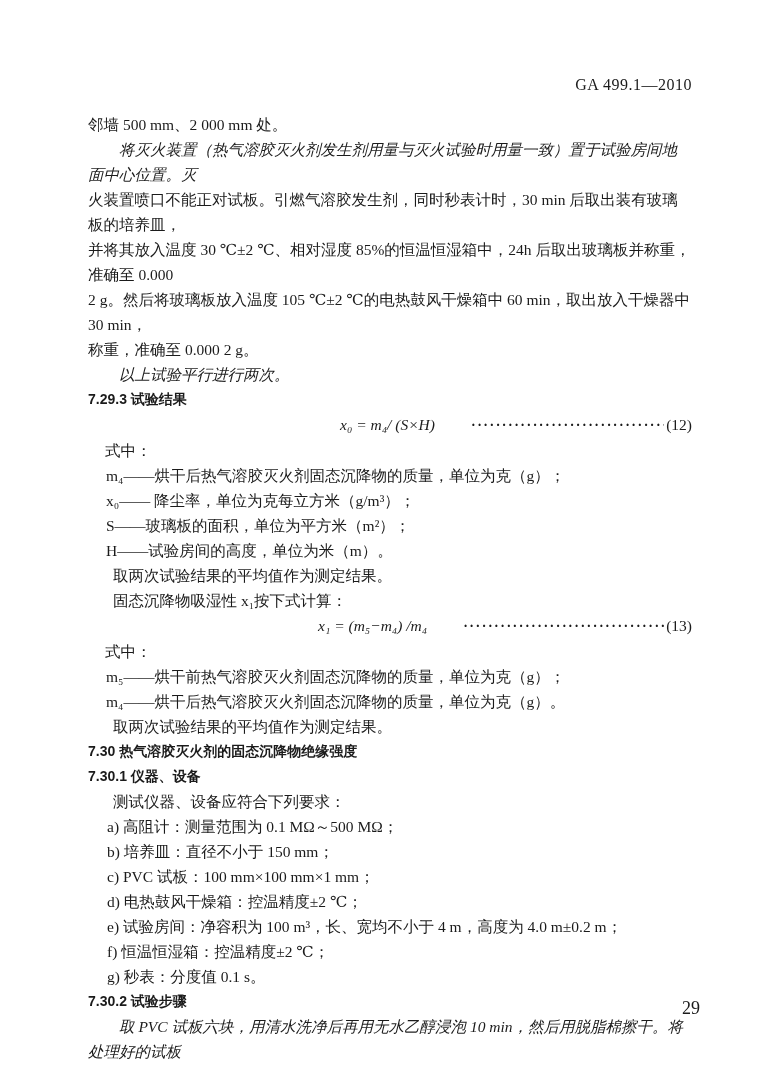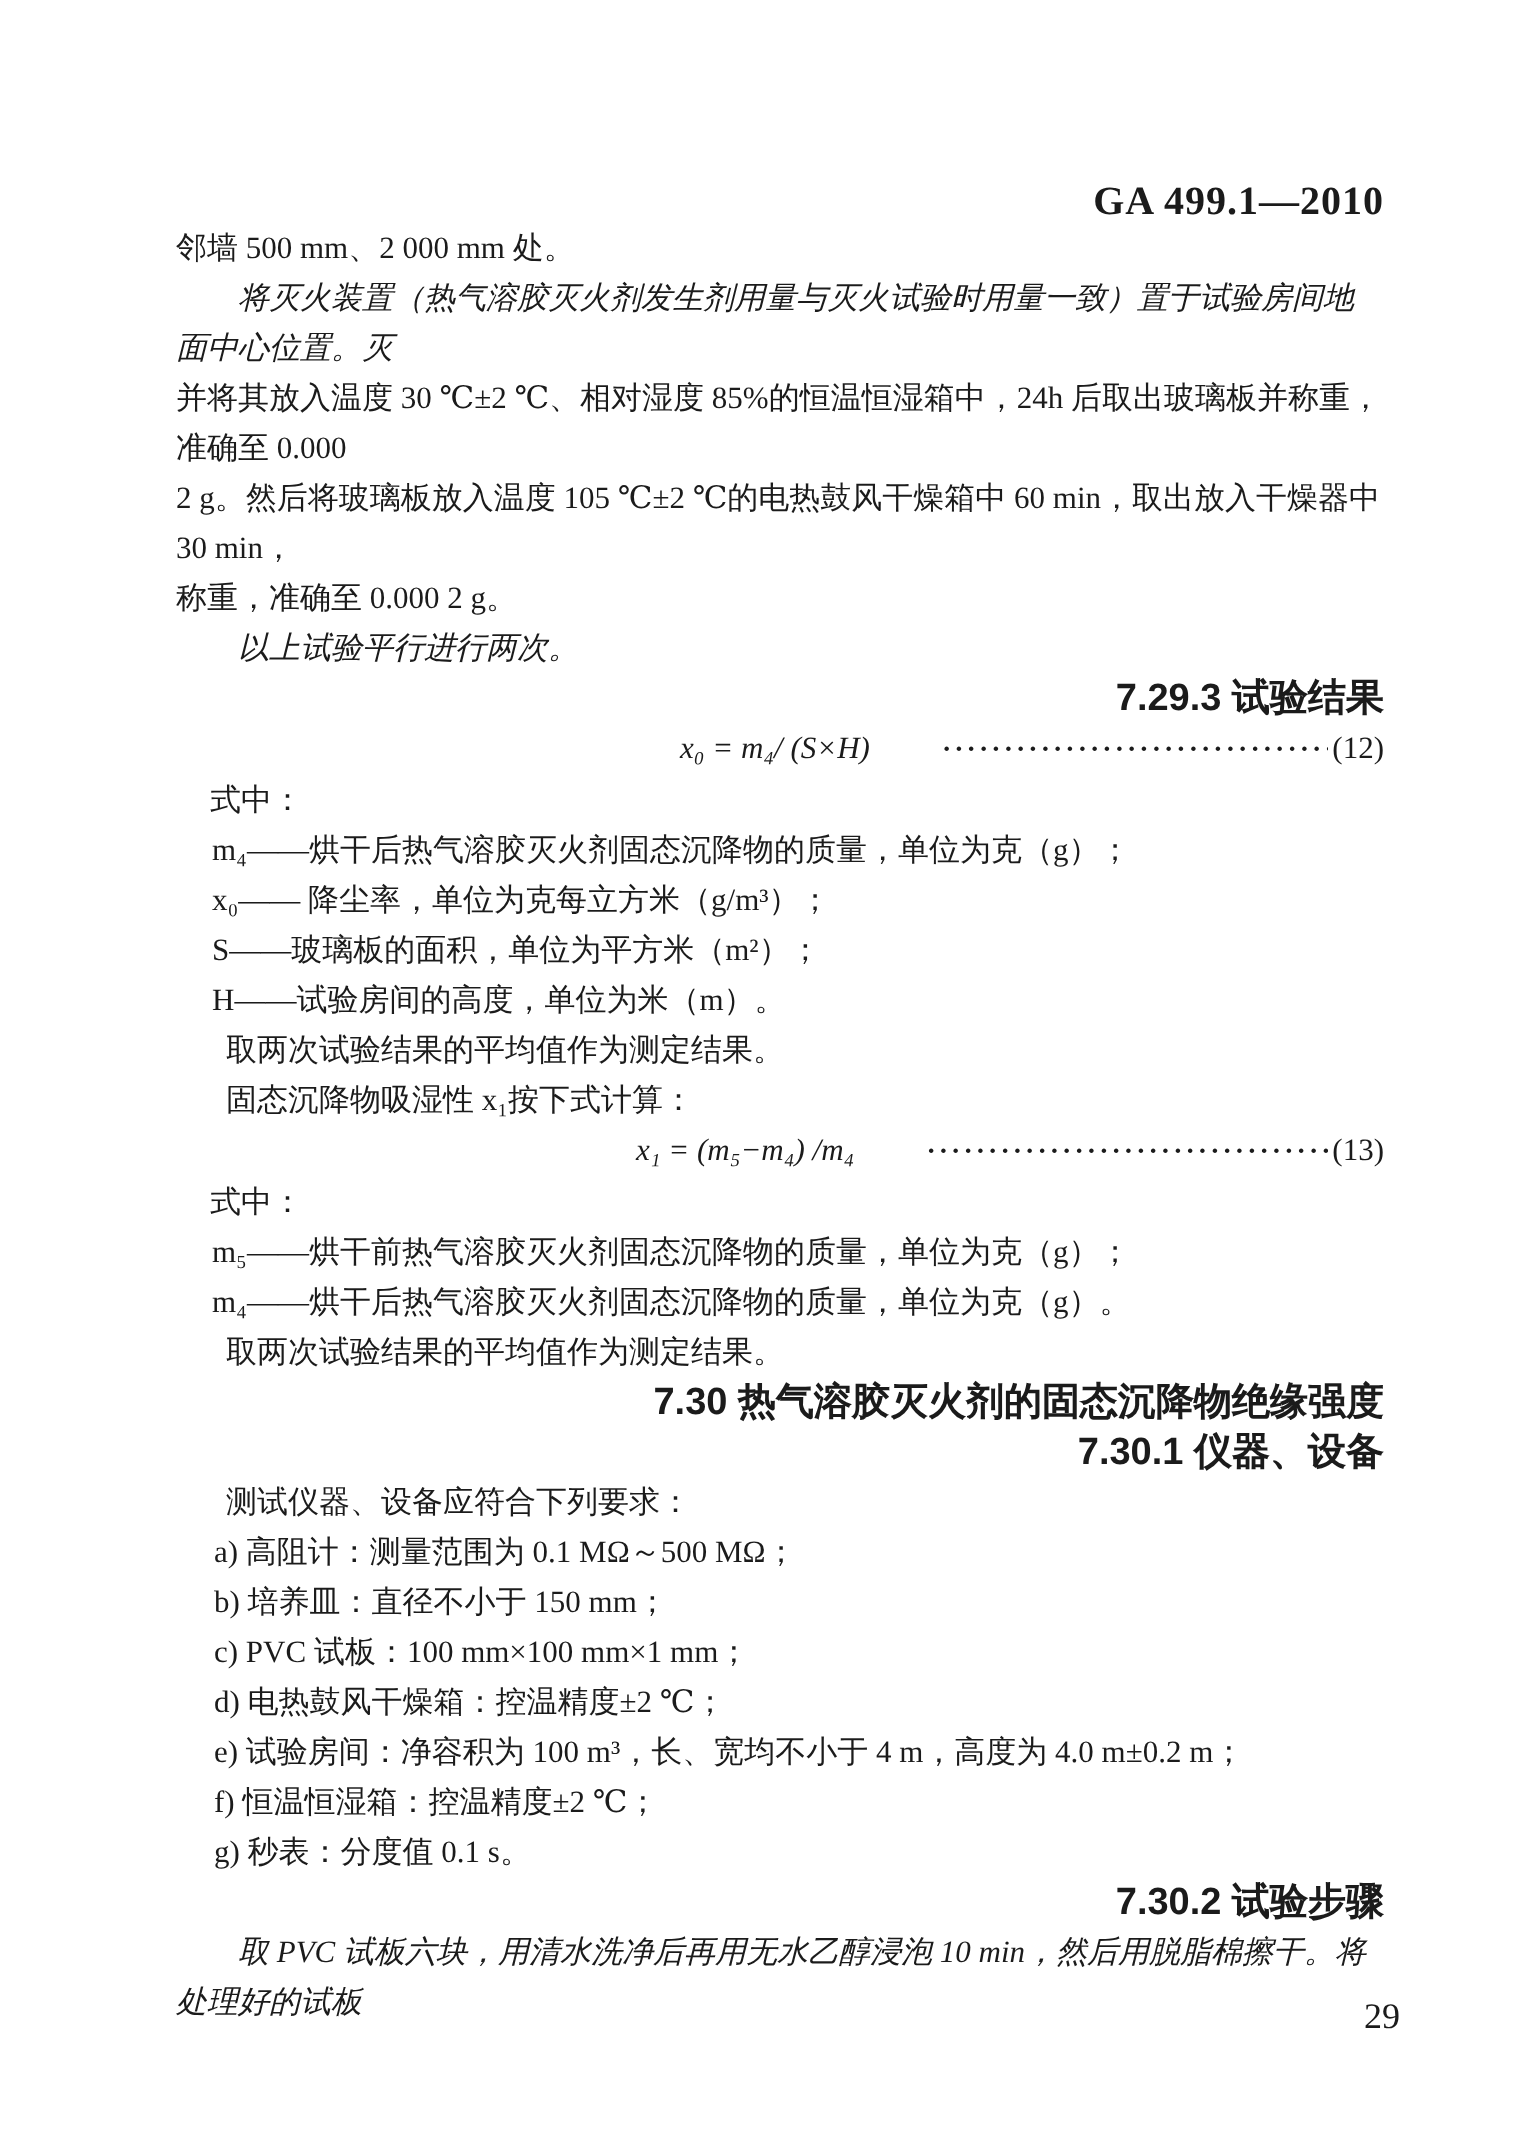--- a/index.html
+++ b/index.html
@@ -6,37 +6,37 @@
   .page{
     position:relative;
     width:762px;height:1077px;
     background:#ffffff;
     color:#1b1b1b;
     font-family:"Liberation Serif","DejaVu Serif",serif;
     font-size:15.5px;
     overflow:hidden;
   }
   .doc-header{
-    position:absolute;top:90px;right:70px;
-    font-size:20px;letter-spacing:.5px;font-weight:bold;
+    position:absolute;top:76px;right:70px;
+    font-size:16px;letter-spacing:.5px;
   }
   .content{
     position:absolute;left:88px;top:112px;width:604px;
     line-height:25px;
   }
   .line{min-height:25px;}
   .indent{text-indent:31px;font-style:italic;}
   .where{padding-left:17px;}
   .def{padding-left:18px;}
   .indent2{padding-left:25px;}
   .list-item{padding-left:19px;}
   .heading{
     font-family:"Liberation Sans","DejaVu Sans",sans-serif;
-    font-weight:bold;font-size:19px;
-    margin:0;line-height:25px;text-align:right;
+    font-weight:bold;font-size:14px;
+    margin:0;line-height:25px;
   }
   .formula-row{display:flex;align-items:baseline;}
   .expr{font-style:italic;white-space:nowrap;}
   .f12{margin-left:252px;}
   .f13{margin-left:230px;}
   .dots{
     flex:1;margin-left:36px;margin-right:2px;
     overflow:hidden;white-space:nowrap;
     letter-spacing:1.5px;font-weight:bold;font-size:14px;
   }
@@ -50,20 +50,21 @@
 
 <div class="page">
 
   <div class="doc-header">GA 499.1—2010</div>
 
   <div class="content">
 
     <div class="line">邻墙 500 mm、2 000 mm 处。</div>
 
     <div class="line indent">将灭火装置（热气溶胶灭火剂发生剂用量与灭火试验时用量一致）置于试验房间地面中心位置。灭</div>
+    <div class="line">火装置喷口不能正对试板。引燃气溶胶发生剂，同时秒表计时，30 min 后取出装有玻璃板的培养皿，</div>
     <div class="line">并将其放入温度 30 ℃±2 ℃、相对湿度 85%的恒温恒湿箱中，24h 后取出玻璃板并称重，准确至 0.000</div>
     <div class="line">2 g。然后将玻璃板放入温度 105 ℃±2 ℃的电热鼓风干燥箱中 60 min，取出放入干燥器中 30 min，</div>
     <div class="line">称重，准确至 0.000 2 g。</div>
 
     <div class="line indent">以上试验平行进行两次。</div>
 
     <h3 class="heading">7.29.3 试验结果</h3>
 
 
     <div class="line formula-row">

